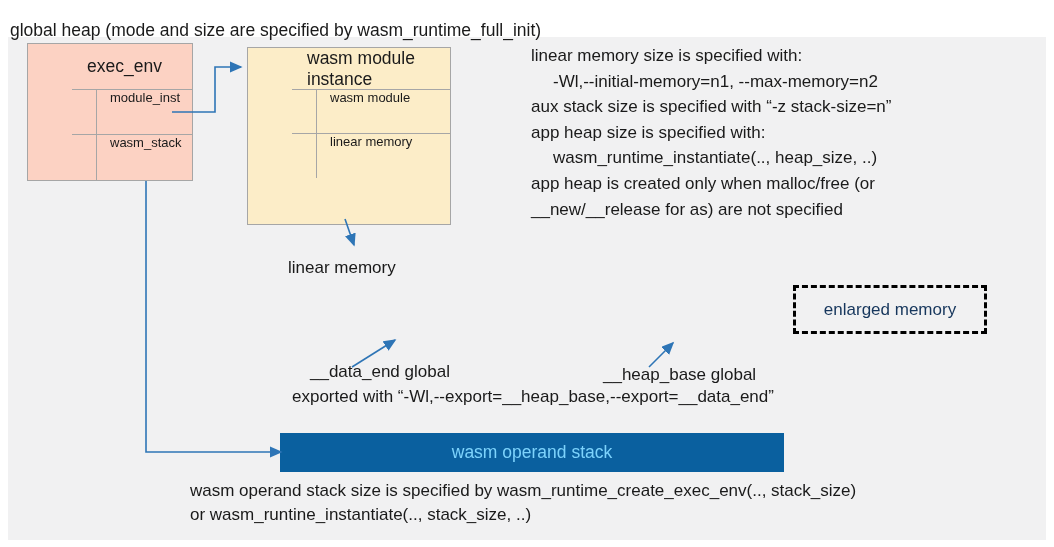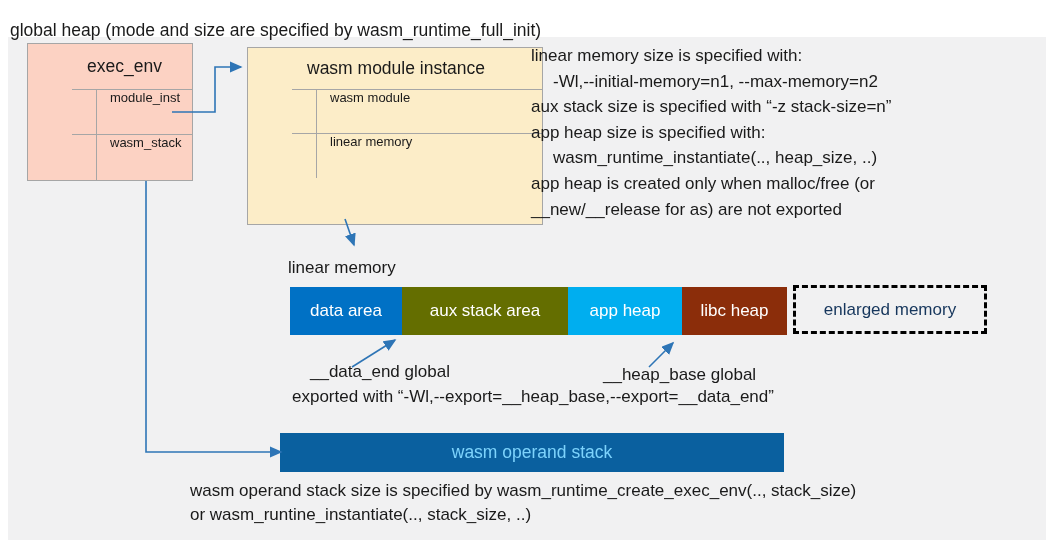--- a/index.html
+++ b/index.html
@@ -28,21 +28,21 @@
   .struct-box .row {
     display:flex; align-items:flex-start; padding-left:38px; font-size:13px;
     border-bottom:1px solid var(--box_border,#A6A6A6); box-sizing:border-box;
   }
   .struct-box .row:last-child { border-bottom:none; }
 
   #exec-box { left:27px; top:43px; width:166px; height:138px; background:var(--box_pink,#FCD2C3); }
   #exec-box .hdr { height:46px; }
   #exec-box .row { height:45px; }
 
-  #inst-box { left:247px; top:47px; width:296px; height:178px; background:var(--box_cream,#FCEDC8); }
+  #inst-box { left:247px; top:47px; width:204px; height:178px; background:var(--box_cream,#FCEDC8); }
   #inst-box .hdr { height:42px; }
   #inst-box .row { height:44px; }
 
   #notes-right { position:absolute; left:531px; top:43px; width:515px; font-size:17px; line-height:25.6px; }
   #notes-right .indent { padding-left:22px; }
 
   #lm-label { position:absolute; left:288px; top:258px; font-size:17px; }
 
   #lm-bar { position:absolute; left:290px; top:287px; height:48px; display:flex; }
   #lm-bar .seg {
@@ -111,30 +111,24 @@
     </div>
   </div>
 
   <div id="notes-right">
     <div>linear memory size is specified with:</div>
     <div class="indent">-Wl,--initial-memory=n1, --max-memory=n2</div>
     <div>aux stack size is specified with “-z stack-size=n”</div>
     <div>app heap size is specified with:</div>
     <div class="indent">wasm_runtime_instantiate(.., heap_size, ..)</div>
     <div>app heap is created only when malloc/free (or</div>
-    <div>__new/__release for as) are not exported</div>
+    <div>__new/__release for as) are not specified</div>
   </div>
 
   <div id="lm-label">linear memory</div>
-  <div id="lm-bar">
-      <div class="seg" style="width: 112px; background: rgb(0, 113, 197);">data area</div>
-      <div class="seg" style="width: 166px; background: rgb(100, 110, 0);">aux stack area</div>
-      <div class="seg" style="width: 114px; background: rgb(0, 174, 239);">app heap</div>
-      <div class="seg" style="width: 105px; background: rgb(139, 45, 10);">libc heap</div>
-    </div>
   <div id="enlarged-box" style="color: rgb(22, 54, 92);">
     <span>enlarged memory</span>
   </div>
 
   <div id="anno-data-end" class="anno">__data_end global</div>
   <div id="anno-heap-base" class="anno">__heap_base global</div>
   <div id="anno-exported" class="anno">exported with “-Wl,--export=__heap_base,--export=__data_end”</div>
 
   <div id="operand-bar" style="background: rgb(10, 96, 159);">
     <span>wasm operand stack</span>

